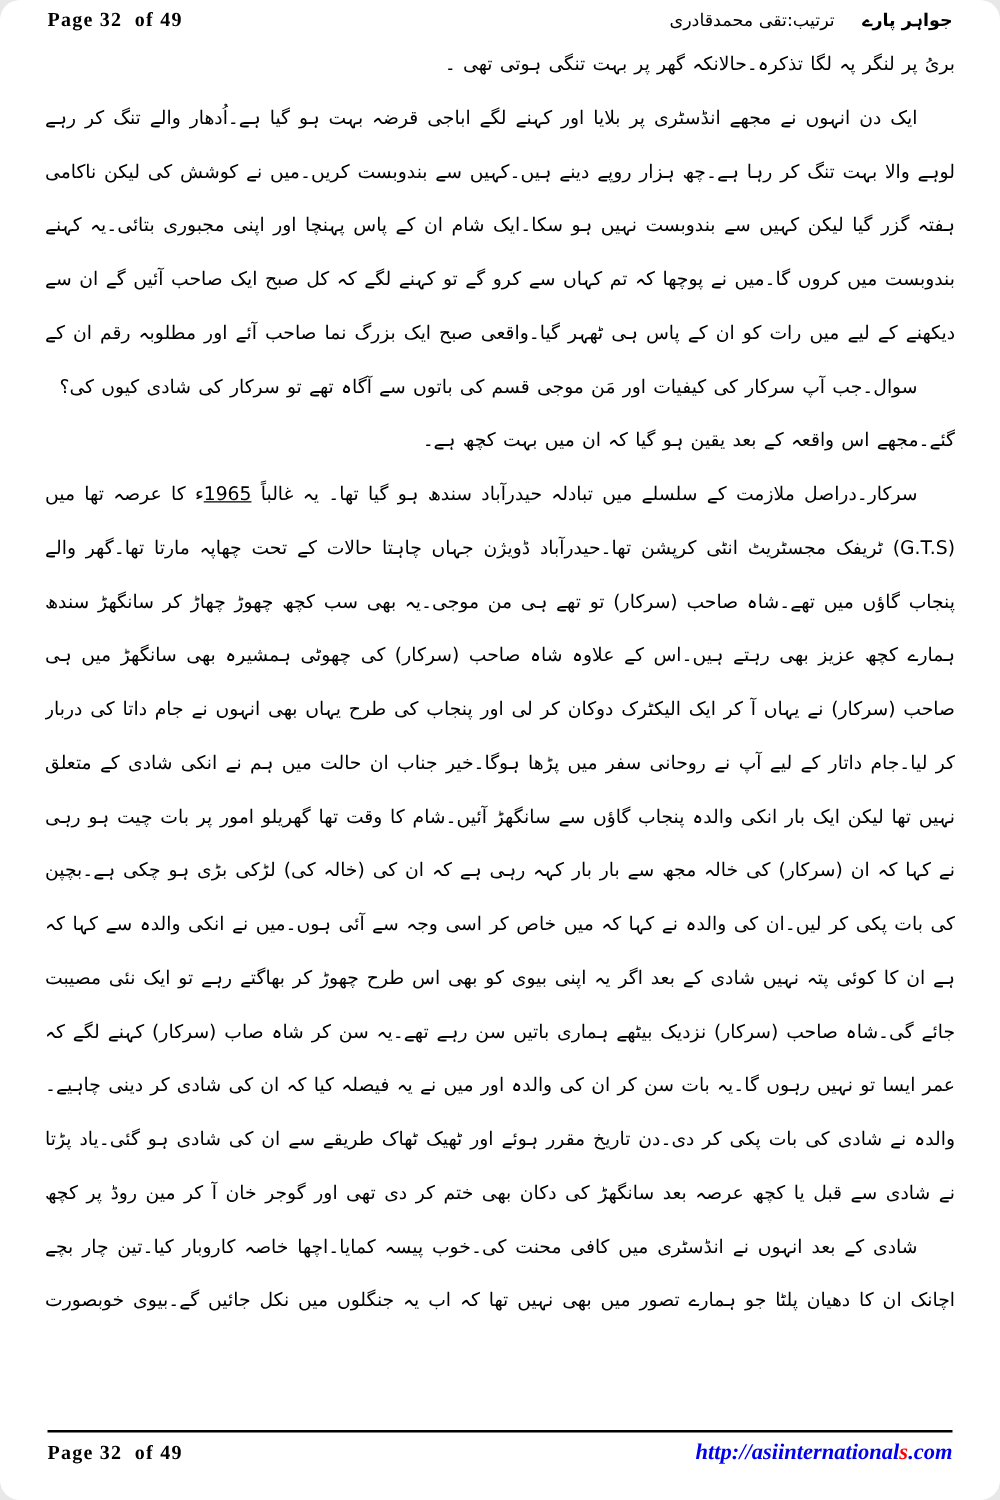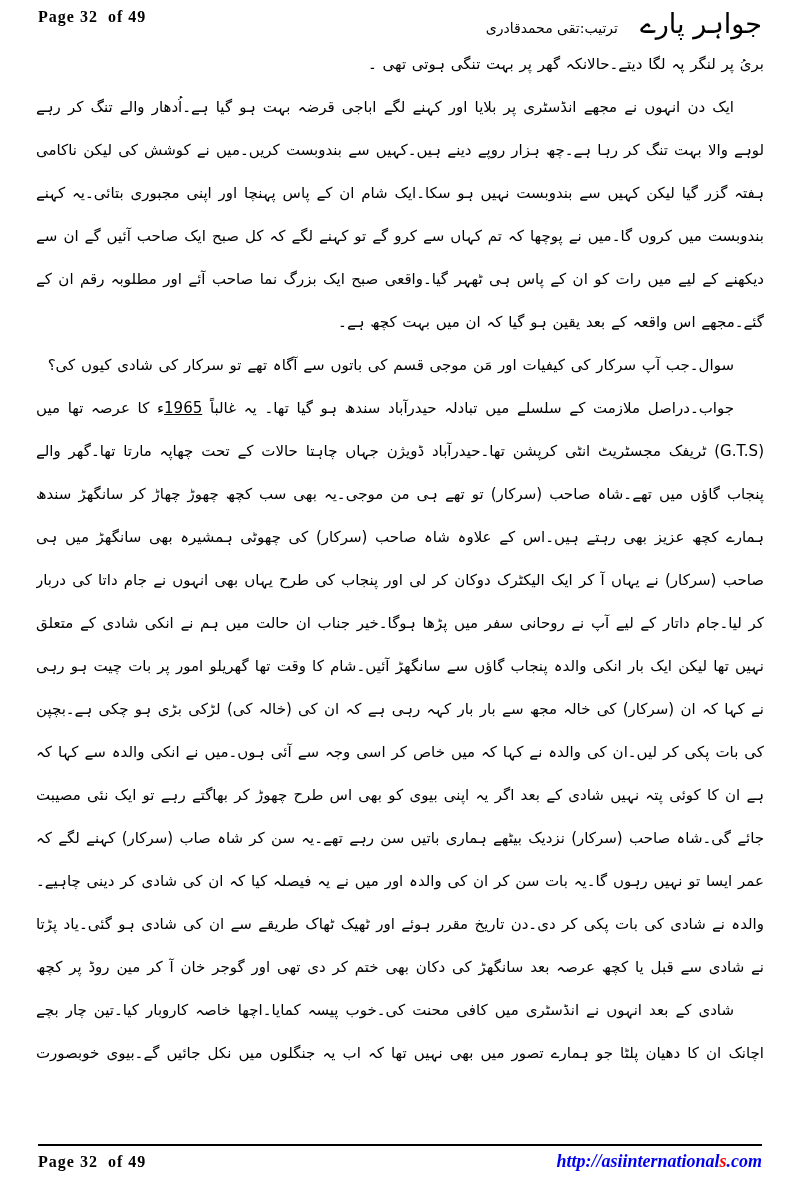--- a/index.html
+++ b/index.html
@@ -4,20 +4,21 @@
 <style>
   html,body{margin:0;padding:0;background:#e8e8e8;}
   .page{
     position:relative;
     width:800px;height:1200px;
     margin:0 auto;
     background:#ffffff;
     font-family:"DejaVu Sans",sans-serif;
     color:#000;
     overflow:hidden;
+    border-radius:16px;
   }
   
   .top{
     display:flex;
     justify-content:space-between;
     align-items:flex-start;
     padding:8px 38px 0 38px;
   }
   .page-label{
     font-family:"Liberation Serif",serif;
@@ -27,22 +28,22 @@
     white-space:pre;
   }
   .hdr-right{
     direction:rtl;
     text-align:right;
     display:flex;
     align-items:baseline;
     gap:22px;
   }
   .book-title{
-    font-size:27px;
-    font-weight:normal;
+    font-size:14px;
+    font-weight:bold;
     text-align:center;
   }
   .compiler{
     font-size:14px;
   }
   
   .body{
     direction:rtl;
     padding:0 36px;
     margin-top:4px;
@@ -90,29 +91,29 @@
 
   <div class="top">
     <div class="page-label">Page 32  of 49</div>
     <div class="hdr-right">
       <span class="book-title">جواہر پارے</span>
       <span class="compiler">ترتیب:تقی محمدقادری</span>
     </div>
   </div>
 
   <div class="body" id="body-lines">
-      <div class="line e">بریُ پر لنگر پہ لگا دیتے۔حالانکہ گھر پر بہت تنگی ہوتی تھی ۔</div>
+      <div class="line e">بریُ پر لنگر پہ لگا تذکرہ۔حالانکہ گھر پر بہت تنگی ہوتی تھی ۔</div>
       <div class="line p">ایک دن انہوں نے مجھے انڈسٹری پر بلایا اور کہنے لگے اباجی قرضہ بہت ہو گیا ہے۔اُدھار والے تنگ کر رہے ہیں۔ایک</div>
       <div class="line">لوہے والا بہت تنگ کر رہا ہے۔چھ ہزار روپے دینے ہیں۔کہیں سے بندوبست کریں۔میں نے کوشش کی لیکن ناکامی ہوئی۔ایک</div>
       <div class="line">ہفتہ گزر گیا لیکن کہیں سے بندوبست نہیں ہو سکا۔ایک شام ان کے پاس پہنچا اور اپنی مجبوری بتائی۔یہ کہنے لگے اچھا اباجی اس کا</div>
       <div class="line">بندوبست میں کروں گا۔میں نے پوچھا کہ تم کہاں سے کرو گے تو کہنے لگے کہ کل صبح ایک صاحب آئیں گے ان سے لوں گا۔یہ</div>
       <div class="line">دیکھنے کے لیے میں رات کو ان کے پاس ہی ٹھہر گیا۔واقعی صبح ایک بزرگ نما صاحب آئے اور مطلوبہ رقم ان کے حوالے کی اور چلے</div>
+      <div class="line p e">سوال۔جب آپ سرکار کی کیفیات اور مَن موجی قسم کی باتوں سے آگاہ تھے تو سرکار کی شادی کیوں کی؟</div>
       <div class="line e">گئے۔مجھے اس واقعہ کے بعد یقین ہو گیا کہ ان میں بہت کچھ ہے۔</div>
-      <div class="line p e">سوال۔جب آپ سرکار کی کیفیات اور مَن موجی قسم کی باتوں سے آگاہ تھے تو سرکار کی شادی کیوں کی؟</div>
-      <div class="line p"><span>جواب۔دراصل ملازمت کے سلسلے میں تبادلہ حیدرآباد سندھ ہو گیا تھا۔ یہ غالباً </span><span class="u">1965</span><span>ء کا عرصہ تھا میں یہاں</span></div>
+      <div class="line p"><span>سرکار۔دراصل ملازمت کے سلسلے میں تبادلہ حیدرآباد سندھ ہو گیا تھا۔ یہ غالباً </span><span class="u">1965</span><span>ء کا عرصہ تھا میں یہاں</span></div>
       <div class="line">(G.T.S) ٹریفک مجسٹریٹ انٹی کرپشن تھا۔حیدرآباد ڈویژن جہاں چاہتا حالات کے تحت چھاپہ مارتا تھا۔گھر والے سب</div>
       <div class="line">پنجاب گاؤں میں تھے۔شاہ صاحب (سرکار) تو تھے ہی من موجی۔یہ بھی سب کچھ چھوڑ چھاڑ کر سانگھڑ سندھ آگئے۔یہاں</div>
       <div class="line">ہمارے کچھ عزیز بھی رہتے ہیں۔اس کے علاوہ شاہ صاحب (سرکار) کی چھوٹی ہمشیرہ بھی سانگھڑ میں ہی رہتی تھیں۔چنانچہ شاہ</div>
       <div class="line">صاحب (سرکار) نے یہاں آ کر ایک الیکٹرک دوکان کر لی اور پنجاب کی طرح یہاں بھی انہوں نے جام داتا کی دربار سے رابطہ</div>
       <div class="line">کر لیا۔جام داتار کے لیے آپ نے روحانی سفر میں پڑھا ہوگا۔خیر جناب ان حالت میں ہم نے انکی شادی کے متعلق سوچا بھی</div>
       <div class="line">نہیں تھا لیکن ایک بار انکی والدہ پنجاب گاؤں سے سانگھڑ آئیں۔شام کا وقت تھا گھریلو امور پر بات چیت ہو رہی تھی۔ان کی والدہ</div>
       <div class="line">نے کہا کہ ان (سرکار) کی خالہ مجھ سے بار بار کہہ رہی ہے کہ ان کی (خالہ کی) لڑکی بڑی ہو چکی ہے۔بچپن کی منگ ہے اب شادی</div>
       <div class="line">کی بات پکی کر لیں۔ان کی والدہ نے کہا کہ میں خاص کر اسی وجہ سے آئی ہوں۔میں نے انکی والدہ سے کہا کہ یہ من موجی آدمی</div>
       <div class="line">ہے ان کا کوئی پتہ نہیں شادی کے بعد اگر یہ اپنی بیوی کو بھی اس طرح چھوڑ کر بھاگتے رہے تو ایک نئی مصیبت ہمارے گلے میں پڑ</div>
       <div class="line">جائے گی۔شاہ صاحب (سرکار) نزدیک بیٹھے ہماری باتیں سن رہے تھے۔یہ سن کر شاہ صاب (سرکار) کہنے لگے کہ اباجی ساری</div>

